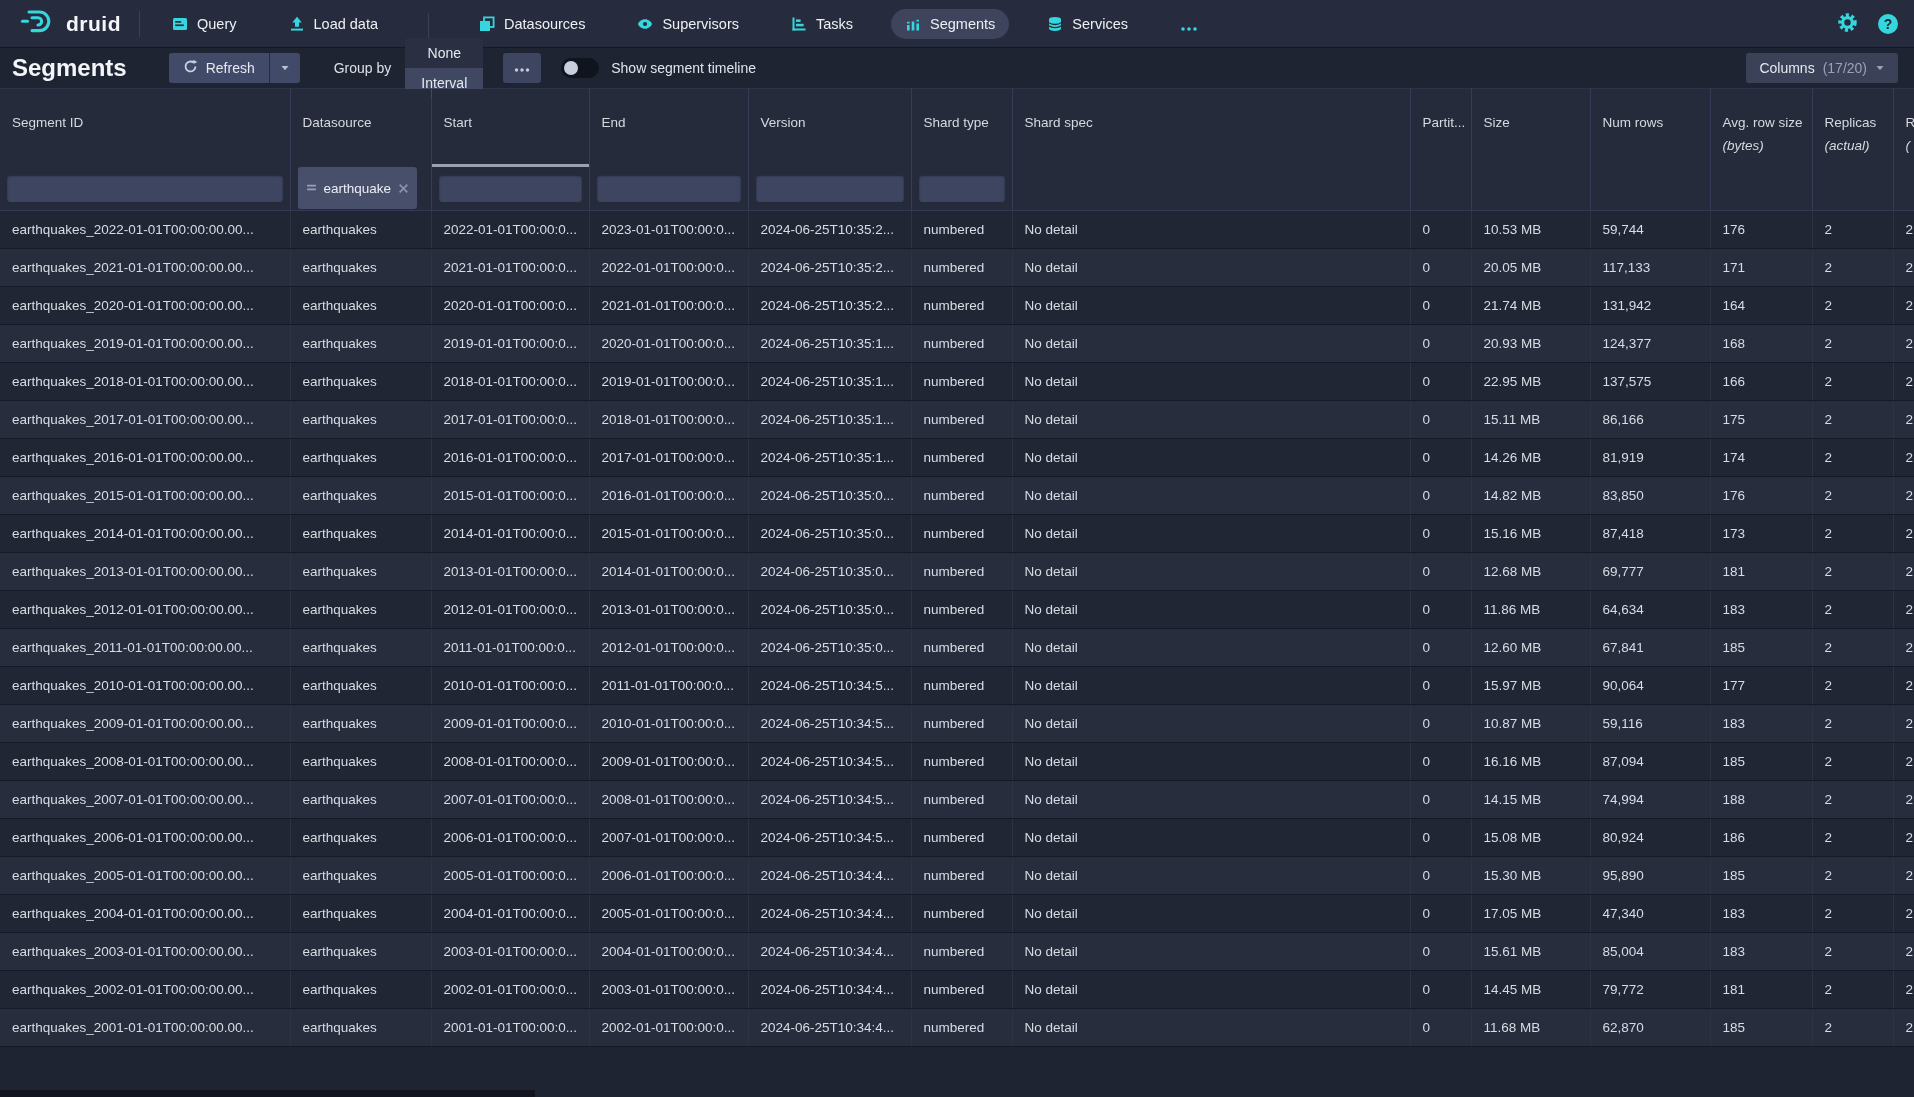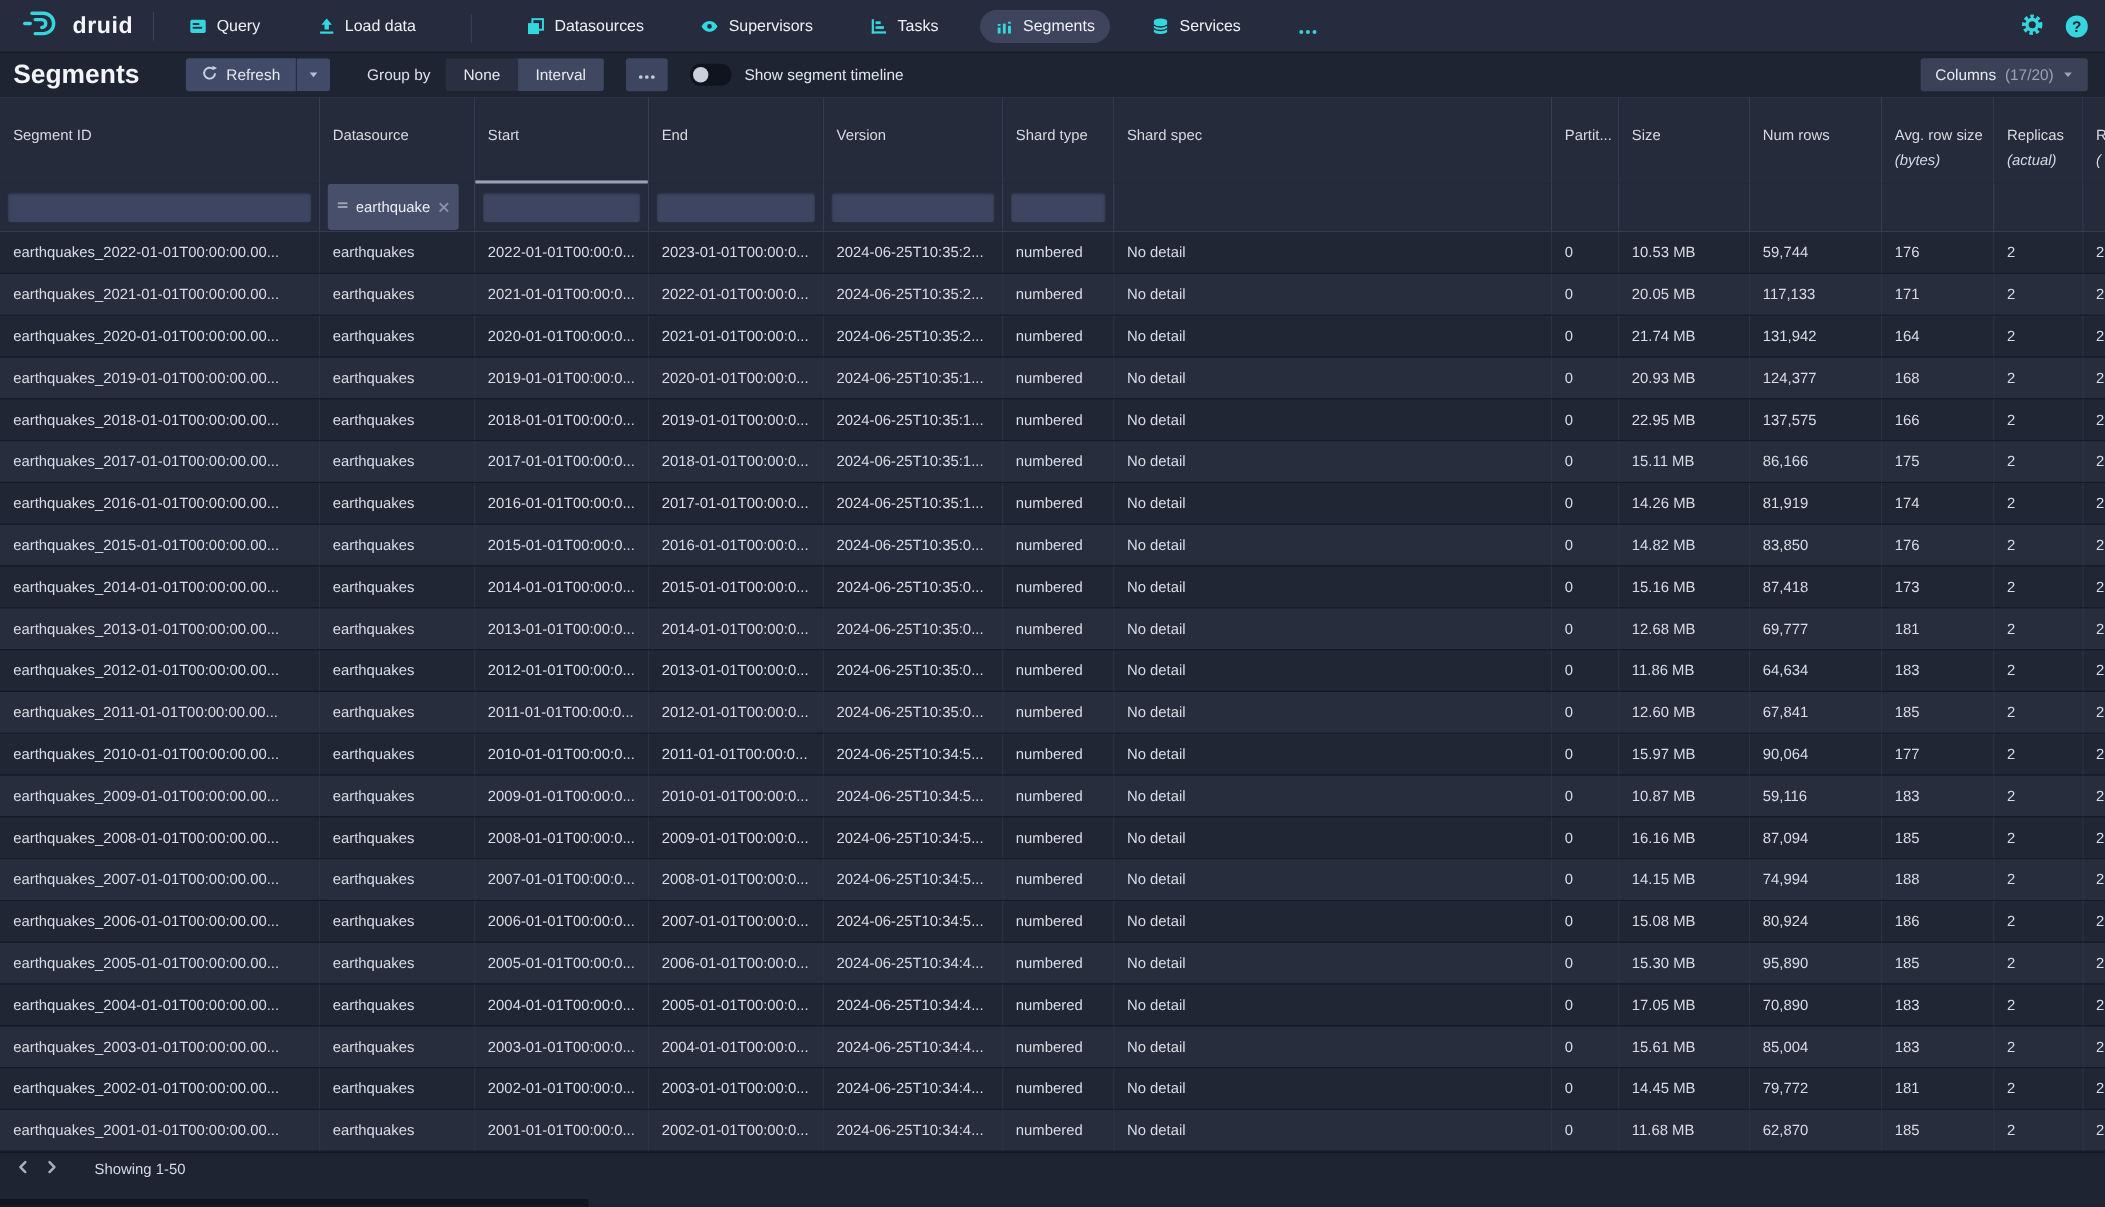--- a/index.html
+++ b/index.html
@@ -27,21 +27,21 @@
   
   .toolbar { height:41px; display:flex; align-items:center; padding:0 16px 0 12px; }
   .page-title { font-size:24px; font-weight:700; color:#f3f5f9; margin-right:42px; }
   .btn { border:none; cursor:pointer; font-family:Liberation Sans, sans-serif; font-size:14px; color:#e6e9f0;
          background:#3e4560; height:30px; border-radius:3px; display:inline-flex; align-items:center;
          gap:8px; padding:0 12px; }
   .refresh-group { display:inline-flex; margin-right:34px; }
   .refresh-btn { background:#414a68; border-radius:3px 0 0 3px; padding:0 14px; }
   .caret-btn { background:#414a68; border-radius:0 3px 3px 0; border-left:1px solid rgba(16,20,32,.55); padding:0 10px; }
   .groupby-label { font-size:14px; color:#dde0e8; margin-right:14px; }
-  .seg-group { display:inline-flex; border-radius:3px; overflow:hidden; margin-right:20px; }
+  .seg-group { display:inline-flex; border-radius:3px; overflow:hidden; margin-right:20px;flex-direction:column; }
   .seg-btn { border:none; cursor:pointer; font-family:inherit; font-size:14px; height:30px; padding:0 16px; color:#e6e9f0; }
   .seg-btn.inactive { background:#2a3041; }
   .seg-btn.active { background:#404861; }
   .more-btn { margin-right:20px; padding:0 11px; }
   .switch { width:38px; height:20px; background:#10141f; border-radius:10px; position:relative; cursor:pointer; margin-right:12px; }
   .switch .knob { position:absolute; left:3px; top:3px; width:14px; height:14px; border-radius:50%; background:#c9cfdc; }
   .timeline-label { font-size:14px; color:#e2e5ec; }
   .toolbar-spacer { flex:1; }
   .columns-btn { background:#3b4257; padding:0 13px; }
   .columns-btn .dim { color:#9ba2b6; }
@@ -605,21 +605,21 @@
           <tr class="row-dark">
             <td>earthquakes_2004-01-01T00:00:00.00...</td>
             <td>earthquakes</td>
             <td>2004-01-01T00:00:0...</td>
             <td>2005-01-01T00:00:0...</td>
             <td>2024-06-25T10:34:4...</td>
             <td>numbered</td>
             <td>No detail</td>
             <td>0</td>
             <td>17.05 MB</td>
-            <td>70,890</td>
+            <td>47,340</td>
             <td>183</td>
             <td>2</td>
             <td>2</td>
           </tr>
           <tr class="row-light">
             <td>earthquakes_2003-01-01T00:00:00.00...</td>
             <td>earthquakes</td>
             <td>2003-01-01T00:00:0...</td>
             <td>2004-01-01T00:00:0...</td>
             <td>2024-06-25T10:34:4...</td>
@@ -659,32 +659,15 @@
             <td>11.68 MB</td>
             <td>62,870</td>
             <td>185</td>
             <td>2</td>
             <td>2</td>
           </tr>
         </tbody>
       </table>
   </div>
 
-  <div class="footer">
-    <button class="pg-btn">
-      <span class="icon">
-        <svg width="14" height="14" viewBox="0 0 14 14">
-            <path d="M9 2.5 L4.5 7 L9 11.5" fill="none" stroke="#a9b0c2" stroke-width="2.2" stroke-linecap="round" stroke-linejoin="round"></path>
-          </svg>
-      </span>
-    </button>
-    <button class="pg-btn">
-      <span class="icon">
-        <svg width="14" height="14" viewBox="0 0 14 14">
-            <path d="M5 2.5 L9.5 7 L5 11.5" fill="none" stroke="#a9b0c2" stroke-width="2.2" stroke-linecap="round" stroke-linejoin="round"></path>
-          </svg>
-      </span>
-    </button>
-    <span class="showing">Showing 1-50</span>
-  </div>
 
   <div class="hscroll-thumb"></div>
 </div>
 
 </body></html>

